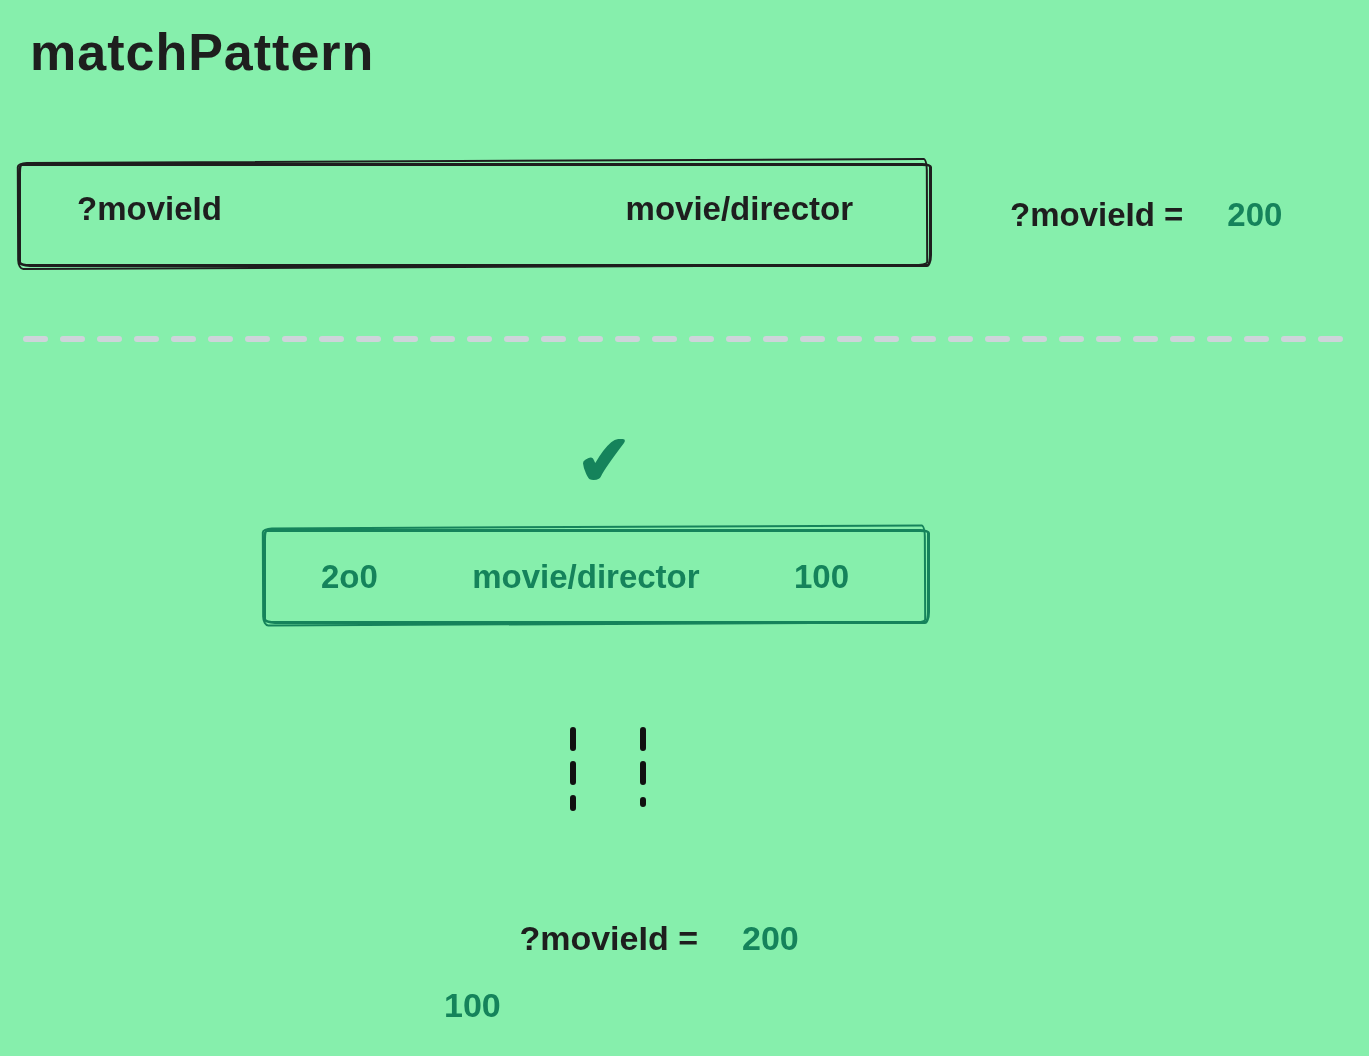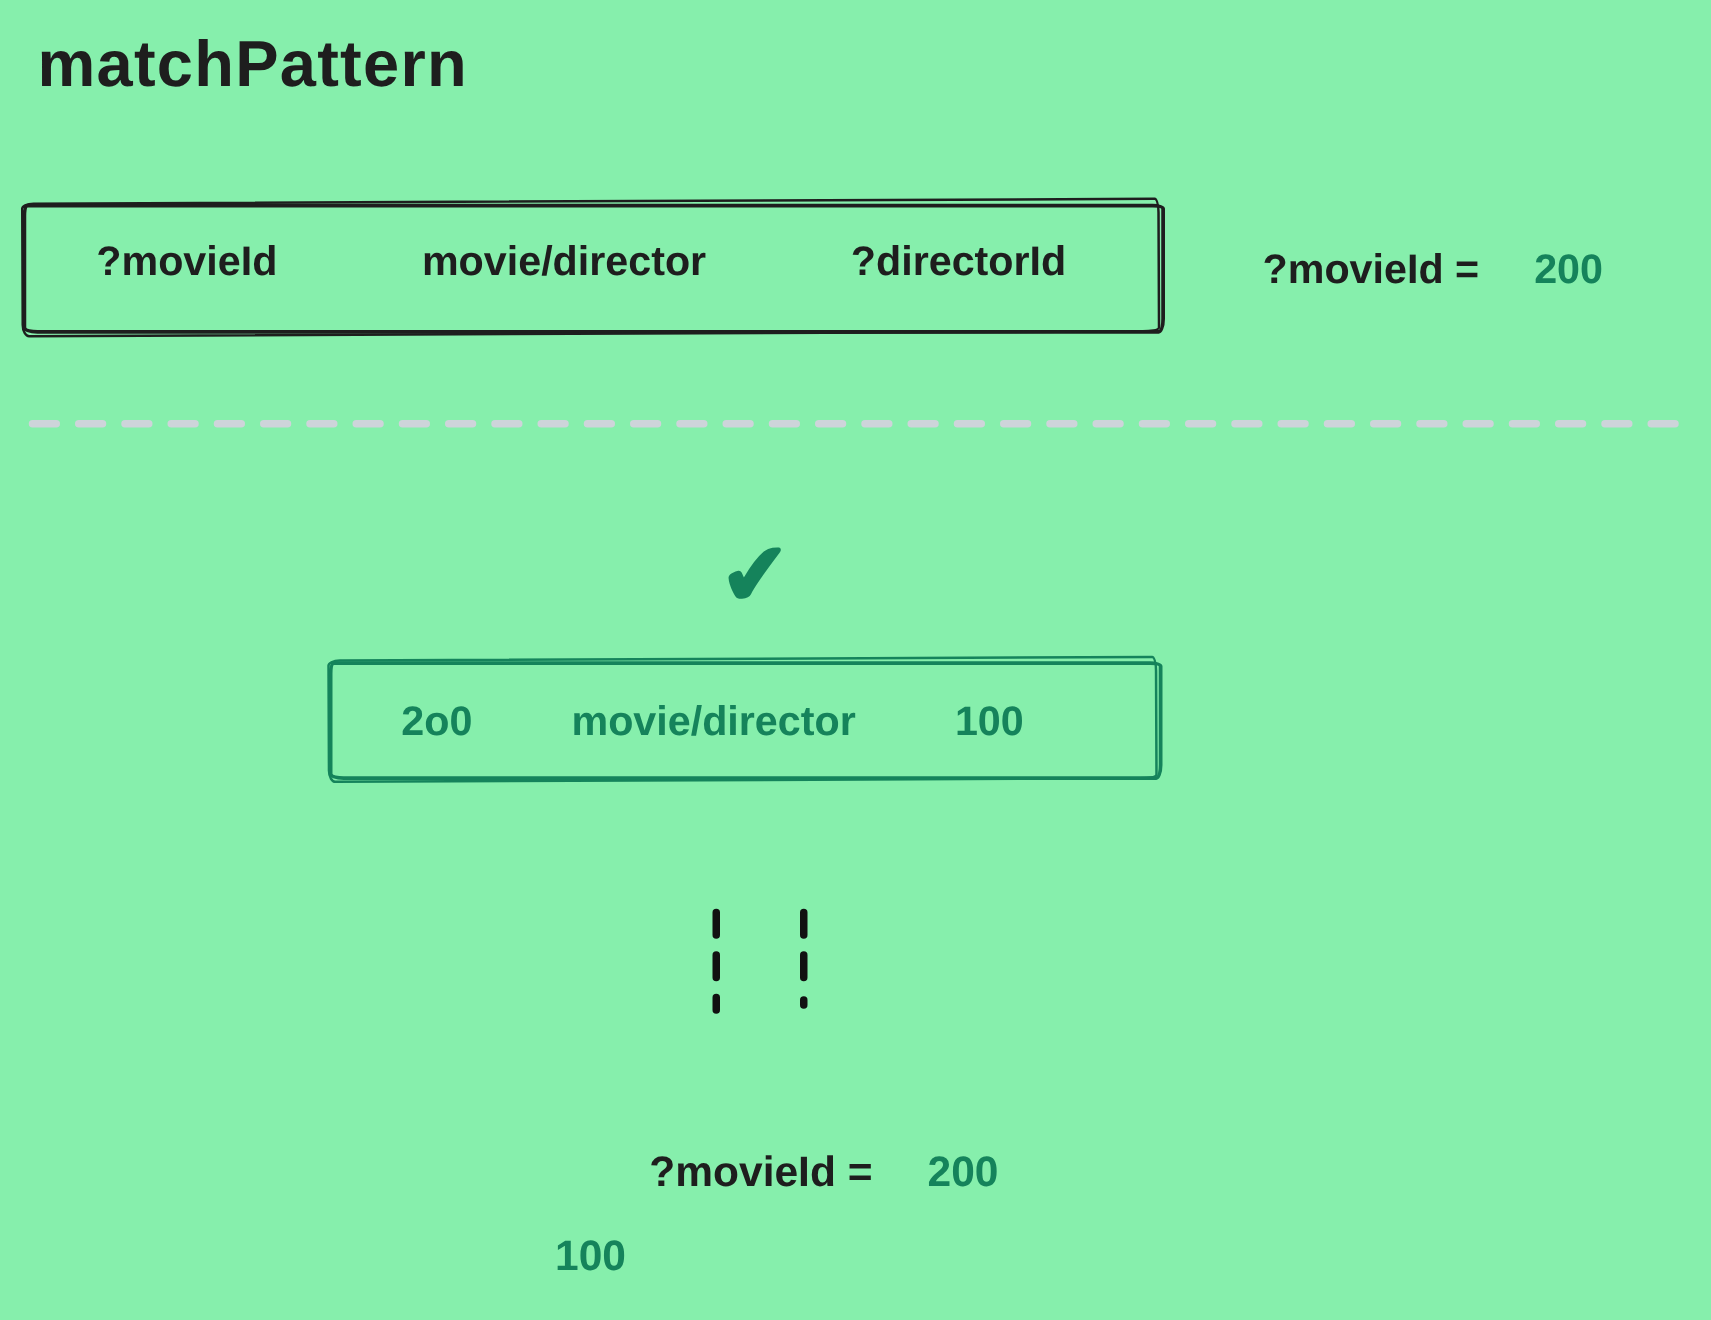--- a/index.html
+++ b/index.html
@@ -56,21 +56,21 @@
     top: 163px;
     width: 914px;
     height: 104px;
     padding: 0 76px 12px 56px;
   }
   .triple-box {
     left: 263px;
     top: 529px;
     width: 667px;
     height: 95px;
-    padding: 0 108px 0 55px;
+    padding: 0 78px 0 55px;
     border-color: #15835b;
     color: #15835b;
   }
   .triple-box::before {
     border-color: #15835b;
   }
   
   .binding-top {
     position: absolute;
     left: 1010px;
@@ -127,21 +127,20 @@
 </head>
 <body>
 
 <div id="canvas">
 
   <div class="title hand">matchPattern</div>
 
   <div class="sketch-box pattern-box hand">
     <span>?movieId</span>
     <span>movie/director</span>
-    <span>?directorId</span>
   </div>
 
   <div class="binding-top hand">
     <span class="label">?movieId =</span>
     <span class="value green-text">200</span>
   </div>
 
   <svg class="separator" width="1326" height="10">
     <line x1="4" y1="5" x2="1322" y2="5" stroke="#ced4da" stroke-width="6" stroke-dasharray="19 18" stroke-linecap="round"></line>
   </svg>

